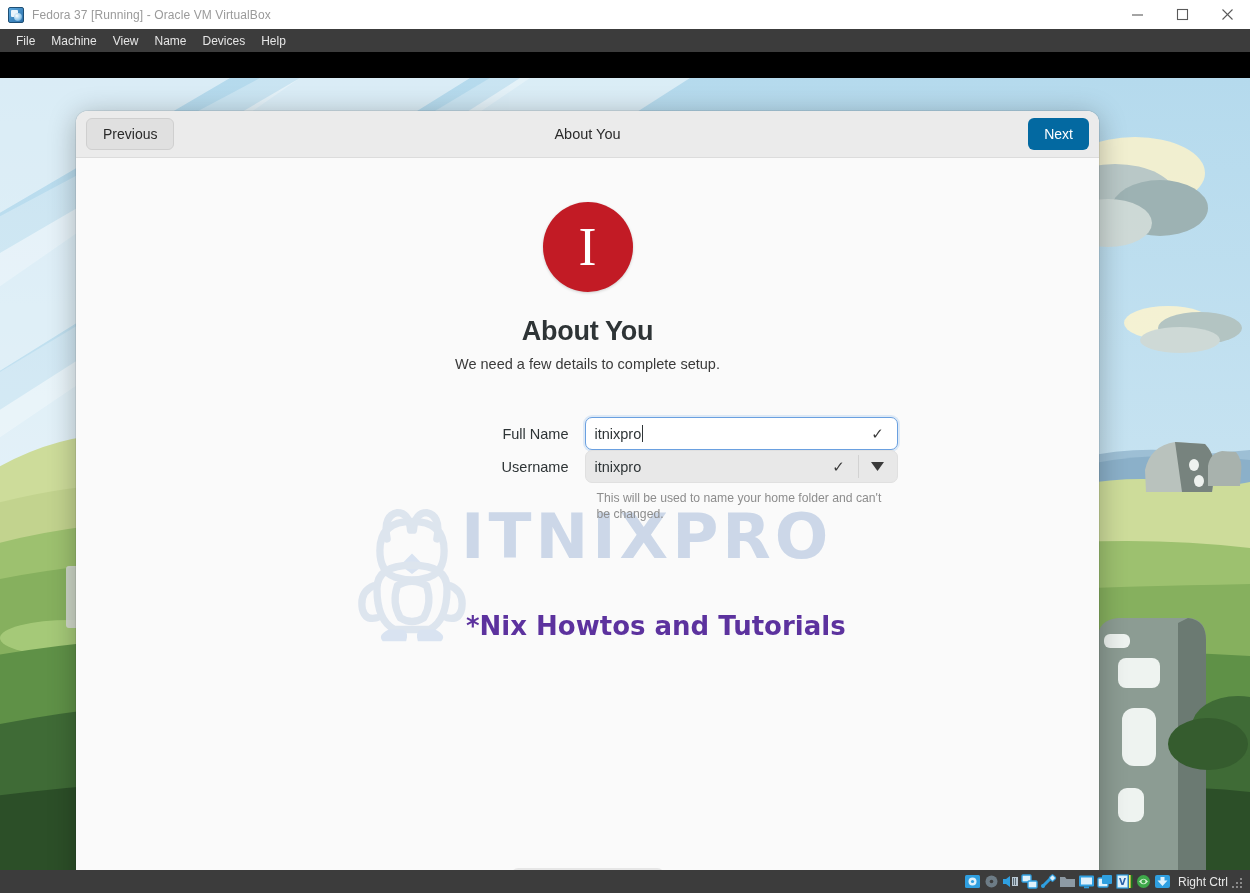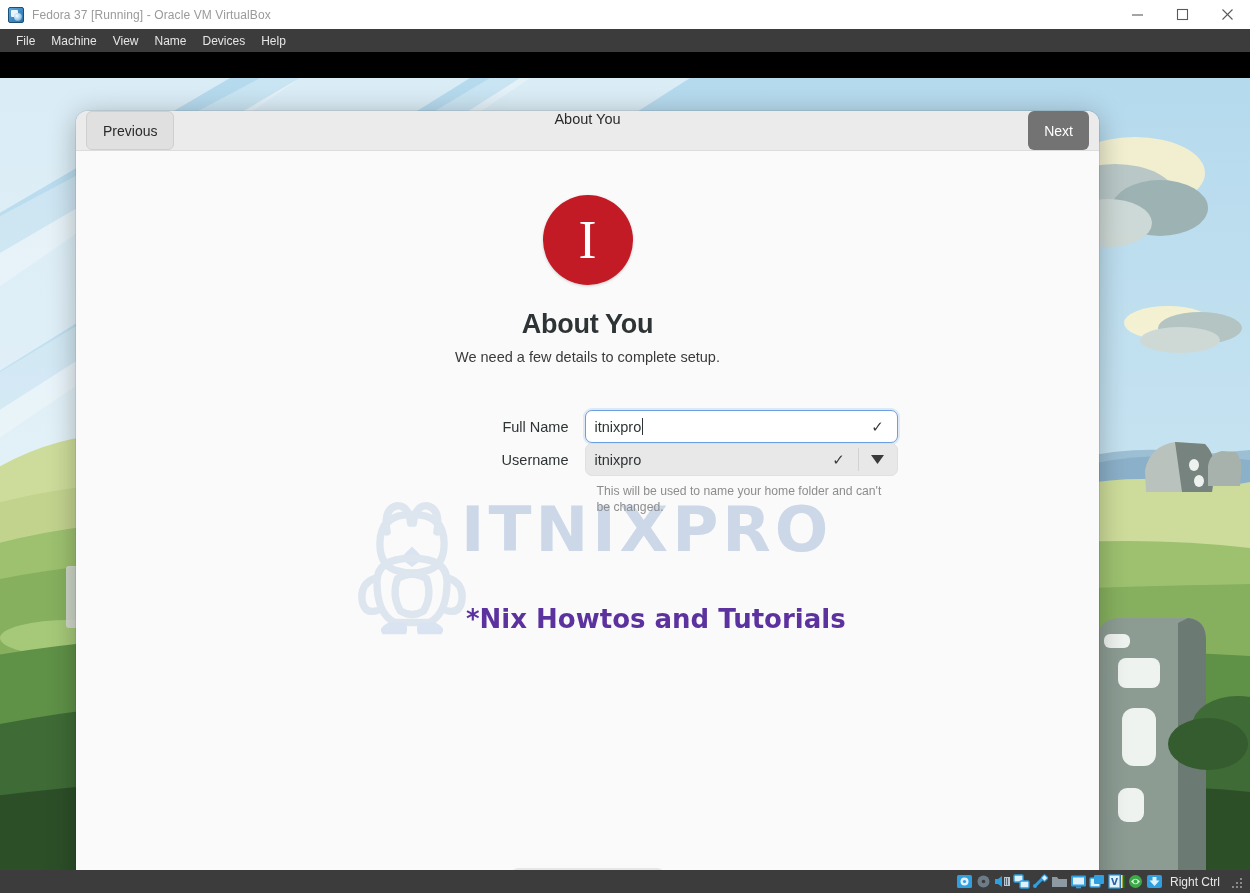--- a/index.html
+++ b/index.html
@@ -95,42 +95,42 @@
     left: 76px; top: 33px;
     width: 1023px; height: 823px;
     background: #fafafa;
     border-radius: 12px;
     box-shadow: 0 4px 28px rgba(0,0,0,.28), 0 0 0 1px rgba(0,0,0,.07);
     overflow: hidden;
     display: flex; flex-direction: column;
   }
   #dialog-header {
     position: relative; flex: none;
-    height: 40px;
+    height: 47px;
     background: #ebebeb;
     border-bottom: 1px solid #dcdcdc;
-    display: flex; 
+    display: flex; align-items: center;
     padding: 0 10px;
   }
   #btn-previous {
     background: #e0e0e0;
     border: 1px solid #cfcfcf;
     border-radius: 6px;
     padding: 7px 16px;
     font-size: 14px; color: #2a2a2a;
     font-family: "Liberation Sans", sans-serif;
   }
   #dialog-title {
     position: absolute; left: 0; right: 0; text-align: center;
     font-size: 14.5px; color: #2a2a2a;
     pointer-events: none;
   }
   #btn-next {
     margin-left: auto;
-    background: #737373;
+    background: #0369a1;
     border: none;
     border-radius: 6px;
     padding: 8px 16px;
     font-size: 14px; color: #ffffff;
     position: relative; z-index: 2;
   }
 
   #dialog-body {
     flex: 1; position: relative;
     background: #fafafa;
@@ -270,21 +270,21 @@
     background: #3c3c3c;
     display: flex; align-items: center; justify-content: flex-end;
     padding-right: 6px;
   }
   .status-icon {
     width: 17px; height: 15px; margin: 0 1px;
     position: relative; flex: none;
   }
   .status-icon svg { display: block; }
   #hostkey-label {
-    font-size: 12px; color: #e8e8e8; margin-left: 6px; margin-right: 10px;
+    font-size: 12px; color: #e8e8e8; margin-left: 6px; margin-right: 2px;
     white-space: nowrap;
   }
   #resize-grip {
     width: 12px; height: 12px; position: relative; flex: none; margin-left: 2px;
   }
   .grip-dot { position: absolute; width: 2px; height: 2px; background: #8a8a8a; }
 </style>
 </head>
 <body>
 

